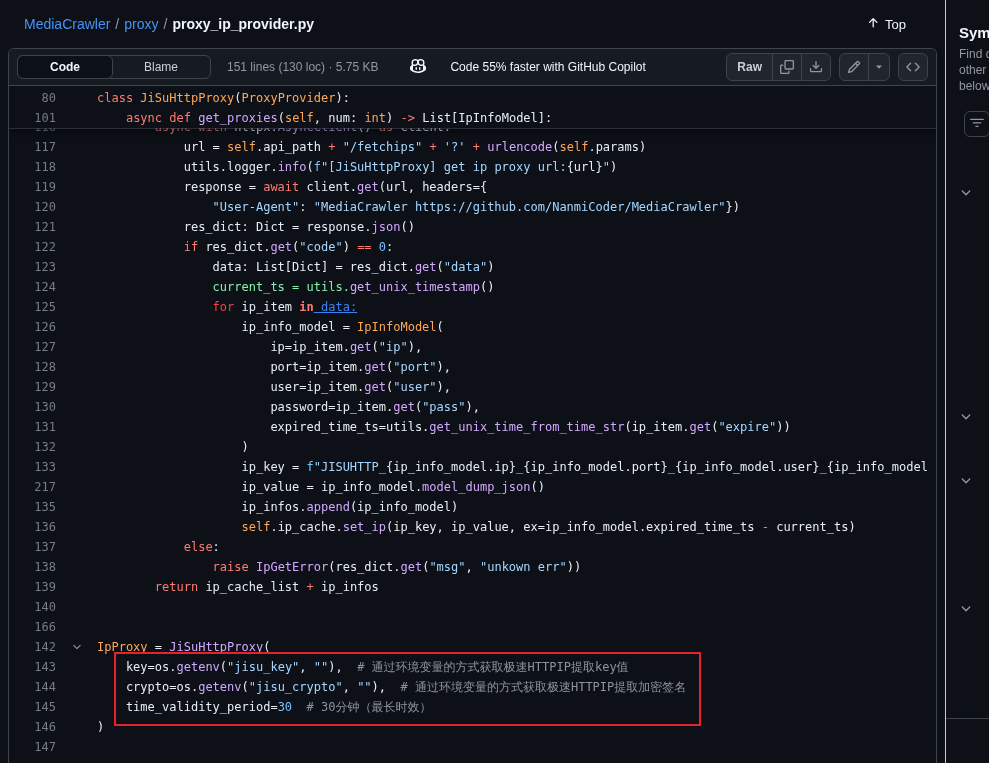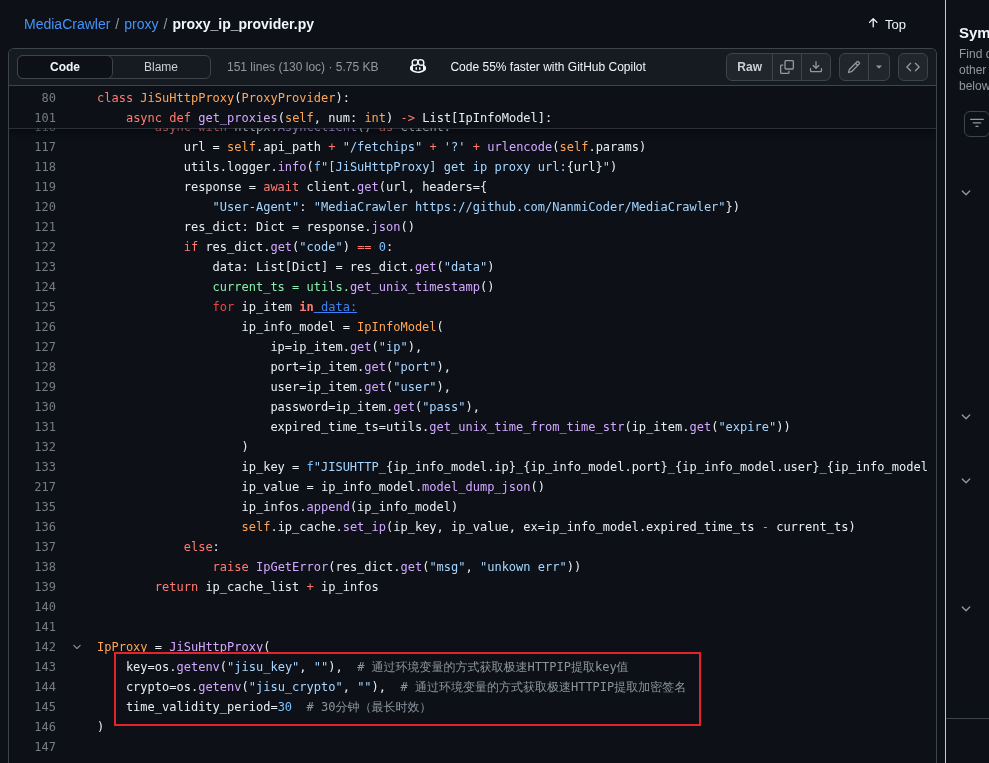--- a/index.html
+++ b/index.html
@@ -176,21 +176,21 @@
         <div class="code-row"><span class="ln">131</span><span class="fold"></span><span class="code-text"><span style="color: rgb(230, 237, 243);">                        expired_time_ts=utils.</span><span style="color: rgb(210, 168, 255);">get_unix_time_from_time_str</span><span style="color: rgb(230, 237, 243);">(ip_item.</span><span style="color: rgb(210, 168, 255);">get</span><span style="color: rgb(230, 237, 243);">(</span><span style="color: rgb(165, 214, 255);">"expire"</span><span style="color: rgb(230, 237, 243);">))</span></span></div>
         <div class="code-row"><span class="ln">132</span><span class="fold"></span><span class="code-text"><span style="color: rgb(230, 237, 243);">                    )</span></span></div>
         <div class="code-row"><span class="ln">133</span><span class="fold"></span><span class="code-text"><span style="color: rgb(230, 237, 243);">                    ip_key = </span><span style="color: rgb(121, 192, 255);">f</span><span style="color: rgb(165, 214, 255);">"JISUHTTP_</span><span style="color: rgb(230, 237, 243);">{ip_info_model.ip}</span><span style="color: rgb(165, 214, 255);">_</span><span style="color: rgb(230, 237, 243);">{ip_info_model.port}</span><span style="color: rgb(165, 214, 255);">_</span><span style="color: rgb(230, 237, 243);">{ip_info_model.user}</span><span style="color: rgb(165, 214, 255);">_</span><span style="color: rgb(230, 237, 243);">{ip_info_model</span></span></div>
         <div class="code-row"><span class="ln">217</span><span class="fold"></span><span class="code-text"><span style="color: rgb(230, 237, 243);">                    ip_value = ip_info_model.</span><span style="color: rgb(210, 168, 255);">model_dump_json</span><span style="color: rgb(230, 237, 243);">()</span></span></div>
         <div class="code-row"><span class="ln">135</span><span class="fold"></span><span class="code-text"><span style="color: rgb(230, 237, 243);">                    ip_infos.</span><span style="color: rgb(210, 168, 255);">append</span><span style="color: rgb(230, 237, 243);">(ip_info_model)</span></span></div>
         <div class="code-row"><span class="ln">136</span><span class="fold"></span><span class="code-text"><span style="color: rgb(230, 237, 243);">                    </span><span style="color: rgb(255, 166, 87);">self</span><span style="color: rgb(230, 237, 243);">.ip_cache.</span><span style="color: rgb(210, 168, 255);">set_ip</span><span style="color: rgb(230, 237, 243);">(ip_key, ip_value, ex=ip_info_model.expired_time_ts </span><span style="color: rgb(255, 123, 114);">-</span><span style="color: rgb(230, 237, 243);"> current_ts)</span></span></div>
         <div class="code-row"><span class="ln">137</span><span class="fold"></span><span class="code-text"><span style="color: rgb(230, 237, 243);">            </span><span style="color: rgb(255, 123, 114);">else</span><span style="color: rgb(230, 237, 243);">:</span></span></div>
         <div class="code-row"><span class="ln">138</span><span class="fold"></span><span class="code-text"><span style="color: rgb(230, 237, 243);">                </span><span style="color: rgb(255, 123, 114);">raise</span><span style="color: rgb(230, 237, 243);"> </span><span style="color: rgb(210, 168, 255);">IpGetError</span><span style="color: rgb(230, 237, 243);">(res_dict.</span><span style="color: rgb(210, 168, 255);">get</span><span style="color: rgb(230, 237, 243);">(</span><span style="color: rgb(165, 214, 255);">"msg"</span><span style="color: rgb(230, 237, 243);">, </span><span style="color: rgb(165, 214, 255);">"unkown err"</span><span style="color: rgb(230, 237, 243);">))</span></span></div>
         <div class="code-row"><span class="ln">139</span><span class="fold"></span><span class="code-text"><span style="color: rgb(230, 237, 243);">        </span><span style="color: rgb(255, 123, 114);">return</span><span style="color: rgb(230, 237, 243);"> ip_cache_list </span><span style="color: rgb(255, 123, 114);">+</span><span style="color: rgb(230, 237, 243);"> ip_infos</span></span></div>
         <div class="code-row"><span class="ln">140</span><span class="fold"></span><span class="code-text"></span></div>
-        <div class="code-row"><span class="ln">141</span><span class="fold"></span><span class="code-text"></span></div>
+        <div class="code-row"><span class="ln">166</span><span class="fold"></span><span class="code-text"></span></div>
         <div class="code-row"><span class="ln">142</span><span class="fold"><svg width="12" height="12" viewBox="0 0 16 16">
               <path d="M12.78 5.22a.749.749 0 0 1 0 1.06l-4.25 4.25a.749.749 0 0 1-1.06 0L3.22 6.28a.749.749 0 1 1 1.06-1.06L8 8.939l3.72-3.719a.749.749 0 0 1 1.06 0Z"></path>
             </svg></span><span class="code-text"><span style="color: rgb(255, 166, 87);">IpProxy</span><span style="color: rgb(230, 237, 243);"> = </span><span style="color: rgb(210, 168, 255);">JiSuHttpProxy</span><span style="color: rgb(230, 237, 243);">(</span></span></div>
         <div class="code-row"><span class="ln">143</span><span class="fold"></span><span class="code-text"><span style="color: rgb(230, 237, 243);">    key=os.</span><span style="color: rgb(210, 168, 255);">getenv</span><span style="color: rgb(230, 237, 243);">(</span><span style="color: rgb(165, 214, 255);">"jisu_key"</span><span style="color: rgb(230, 237, 243);">, </span><span style="color: rgb(165, 214, 255);">""</span><span style="color: rgb(230, 237, 243);">),  </span><span style="color: rgb(139, 148, 158);"># 通过环境变量的方式获取极速HTTPIP提取key值</span></span></div>
         <div class="code-row"><span class="ln">144</span><span class="fold"></span><span class="code-text"><span style="color: rgb(230, 237, 243);">    crypto=os.</span><span style="color: rgb(210, 168, 255);">getenv</span><span style="color: rgb(230, 237, 243);">(</span><span style="color: rgb(165, 214, 255);">"jisu_crypto"</span><span style="color: rgb(230, 237, 243);">, </span><span style="color: rgb(165, 214, 255);">""</span><span style="color: rgb(230, 237, 243);">),  </span><span style="color: rgb(139, 148, 158);"># 通过环境变量的方式获取极速HTTPIP提取加密签名</span></span></div>
         <div class="code-row"><span class="ln">145</span><span class="fold"></span><span class="code-text"><span style="color: rgb(230, 237, 243);">    time_validity_period=</span><span style="color: rgb(121, 192, 255);">30</span><span style="color: rgb(230, 237, 243);">  </span><span style="color: rgb(139, 148, 158);"># 30分钟（最长时效）</span></span></div>
         <div class="code-row"><span class="ln">146</span><span class="fold"></span><span class="code-text"><span style="color: rgb(230, 237, 243);">)</span></span></div>
         <div class="code-row"><span class="ln">147</span><span class="fold"></span><span class="code-text"></span></div>
       </div>
     <div class="sticky-lines">

